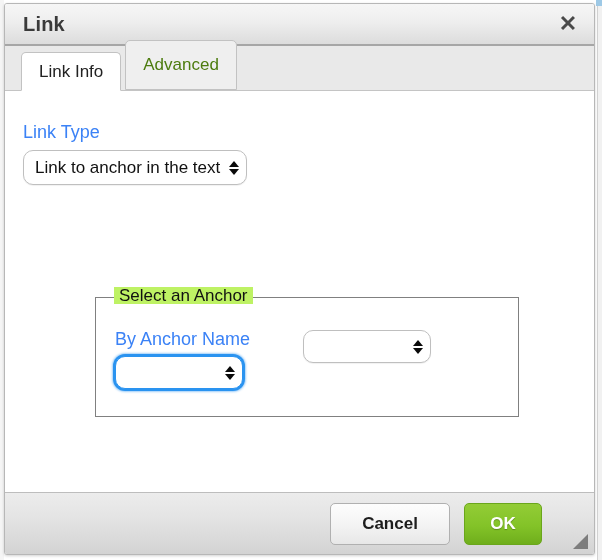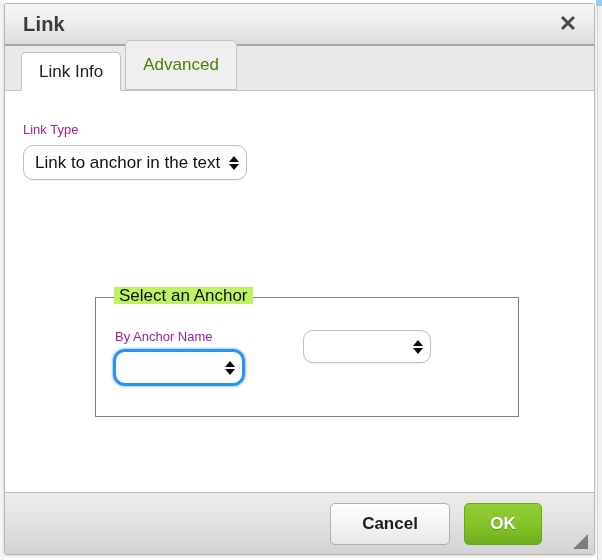--- a/index.html
+++ b/index.html
@@ -137,22 +137,22 @@
   
   #body {
     flex: 1 1 auto;
     background: #ffffff;
     position: relative;
     padding: 0;
     overflow: hidden;
   }
 
   .field-label {
-    font-size: 13px;
-    color: #a21caf;
+    font-size: 18px;
+    color: #3b82f6;
     line-height: 1;
   }
 
   #linktype-group {
     position: absolute;
     left: 18px;
     top: 32px;
   }
   #linktype-group .field-label {
     display: block;

